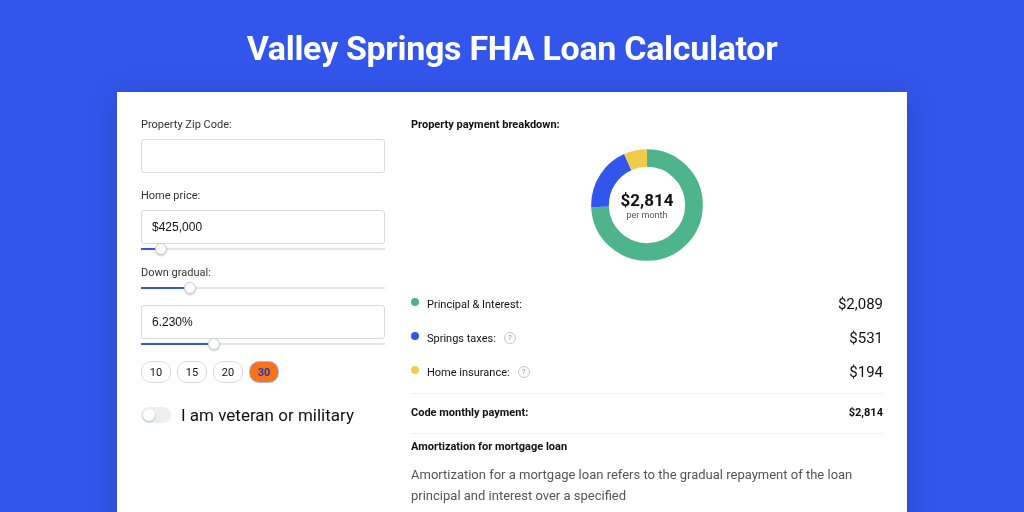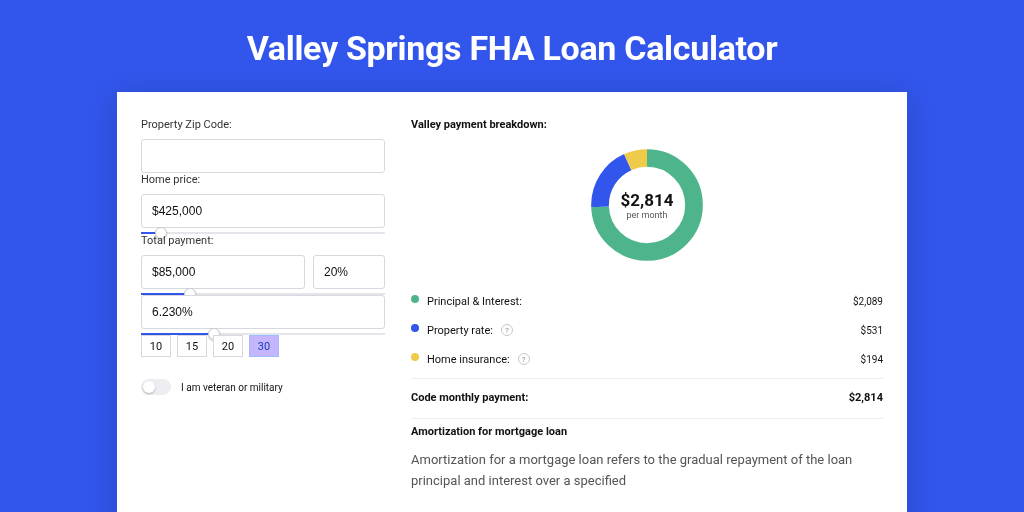--- a/index.html
+++ b/index.html
@@ -39,21 +39,21 @@
   }
   .text-input {
     width: 100%;
     height: 16px;
     border: 1px solid #d7d9de;
     border-radius: 3px;
     font-size: 12px;
     padding: 16px 10px;
     color: #111;
   }
-  .field { position: relative; }
+  .field { margin-bottom: 16px; position: relative; }
 
   .slider-rail {
     height: 2px;
     background: #e3e5ea;
     margin-top: 4px;
     position: relative;
   }
   .slider-fill {
     position: absolute; top: 0; left: 0; height: 2px;
     background: #3256ec;
@@ -70,47 +70,47 @@
   .row-two .text-input:first-child { flex: 1; }
   .dp-pct { width: 72px; flex: 0 0 72px; }
 
   .period-row { display: flex; gap: 6px; }
   .period-btn {
     flex: 0 0 auto;
     width: 30px;
     height: 22px;
     border: 1px solid #d7d9de;
     background: #fff;
-    border-radius: 0;
+    border-radius: 10px;
     font-size: 11px;
     color: #111;
     display: flex; align-items: center; justify-content: center;
     cursor: pointer;
   }
   .period-btn.active {
-    background: #c4b5fd;
+    background: #f97316;
     border-color: #9bbcff;
     color: #1b3db8;
-    font-weight: 400;
+    font-weight: 700;
   }
 
   .toggle-row { display: flex; align-items: center; gap: 10px; margin-top: 22px; }
   .toggle {
     width: 30px; height: 16px;
     background: #eceef2;
     border-radius: 16px;
     position: relative;
   }
   .toggle::after {
     content: ''; position: absolute; top: 2px; left: 2px;
     width: 12px; height: 12px; background: #fff;
     border-radius: 50%;
     box-shadow: 0 1px 2px rgba(0,0,0,.25);
   }
-  .toggle-label { font-size: 10px; color: #111; }
+  .toggle-label { font-size: 17px; color: #111; }
 
   .breakdown-title { font-size: 11px; font-weight: 700; color: #111; margin-bottom: 12px; }
 
   .donut-wrap { display: flex; justify-content: center; margin: 6px 0 20px; }
   .donut { position: relative; width: 124px; height: 124px; }
   .donut svg { width: 124px; height: 124px; transform: rotate(-90deg); }
   .donut-center {
     position: absolute; inset: 0;
     display:flex; flex-direction:column; align-items:center; justify-content:center;
   }
@@ -125,21 +125,21 @@
   .legend-left { display:flex; align-items:flex-start; gap:8px; font-size: 11px; color:#111; }
   .dot { width:8px; height:8px; border-radius:50%; }
   .dot-green { background:#4eb48b; }
   .dot-blue  { background:#3256ec; }
   .dot-yellow{ background:#f0cb4a; }
   .help-icon {
     display:inline-flex; align-items:center; justify-content:center;
     width:12px; height:12px; border:1px solid #c5c8ce; border-radius:50%;
     font-size:8px; color:#8a8d94;
   }
-  .legend-value { font-size: 10px; color:#111; }
+  .legend-value { font-size: 15px; color:#111; }
 
   .total-row {
     display:flex; justify-content:space-between;
     padding: 12px 0 14px;
     border-top: 1px solid #eceef2;
     margin-top: 4px;
     font-size: 11px; font-weight: 700; color:#111;
   }
 
   .amort-block { border-top: 1px solid #eceef2; padding-top: 6px; }
@@ -163,25 +163,21 @@
     <div class="field">
       <label class="field-label">Home price:</label>
       <input class="text-input" value="$425,000" style="">
       <div class="slider-rail">
         <div class="slider-fill" style="width: 8%;"></div>
         <div class="slider-thumb" style="left: 8%;"></div>
       </div>
     </div>
 
     <div class="field">
-      <label class="field-label">Total payment:</label>
-      <div class="row-two">
-        <input class="text-input" value="$85,000" style="">
-        <input class="text-input dp-pct" value="20%" style="">
-      </div>
+      <label class="field-label">Down gradual:</label>
       <div class="slider-rail">
         <div class="slider-fill" style="width: 20%;"></div>
         <div class="slider-thumb" style="left: 20%;"></div>
       </div>
     </div>
 
     <div class="field">
       <input class="text-input" value="6.230%" style="">
       <div class="slider-rail">
         <div class="slider-fill" style="width: 30%;"></div>
@@ -200,21 +196,21 @@
 
     <div class="toggle-row">
       <div class="toggle"></div>
       <span class="toggle-label">I am veteran or military</span>
     </div>
 
   </div>
 
   <div class="col-right">
 
-    <div class="breakdown-title">Valley payment breakdown:</div>
+    <div class="breakdown-title">Property payment breakdown:</div>
 
     <div class="donut-wrap">
       <div class="donut">
         <svg viewBox="0 0 42 42">
           <circle id="arc-green" cx="21" cy="21" r="15.915" fill="transparent" stroke="#4eb48b" stroke-width="6" stroke-dasharray="74.24 25.76" stroke-dashoffset="0.00"></circle>
           <circle id="arc-blue" cx="21" cy="21" r="15.915" fill="transparent" stroke="#3256ec" stroke-width="6" stroke-dasharray="18.87 81.13" stroke-dashoffset="-74.24"></circle>
           <circle id="arc-yellow" cx="21" cy="21" r="15.915" fill="transparent" stroke="#f0cb4a" stroke-width="6" stroke-dasharray="6.89 93.11" stroke-dashoffset="-93.11"></circle>
         </svg>
         <div class="donut-center">
           <span class="donut-amount">$2,814</span>
@@ -227,21 +223,21 @@
         <div class="legend-row">
           <div class="legend-left">
             <span class="dot dot-green"></span>
             <span>Principal &amp; Interest:</span>
           </div>
           <span class="legend-value">$2,089</span>
         </div>
         <div class="legend-row">
           <div class="legend-left">
             <span class="dot dot-blue"></span>
-            <span>Property rate:</span>
+            <span>Springs taxes:</span>
             <span class="help-icon">?</span>
           </div>
           <span class="legend-value">$531</span>
         </div>
         <div class="legend-row">
           <div class="legend-left">
             <span class="dot dot-yellow"></span>
             <span>Home insurance:</span>
             <span class="help-icon">?</span>
           </div>

